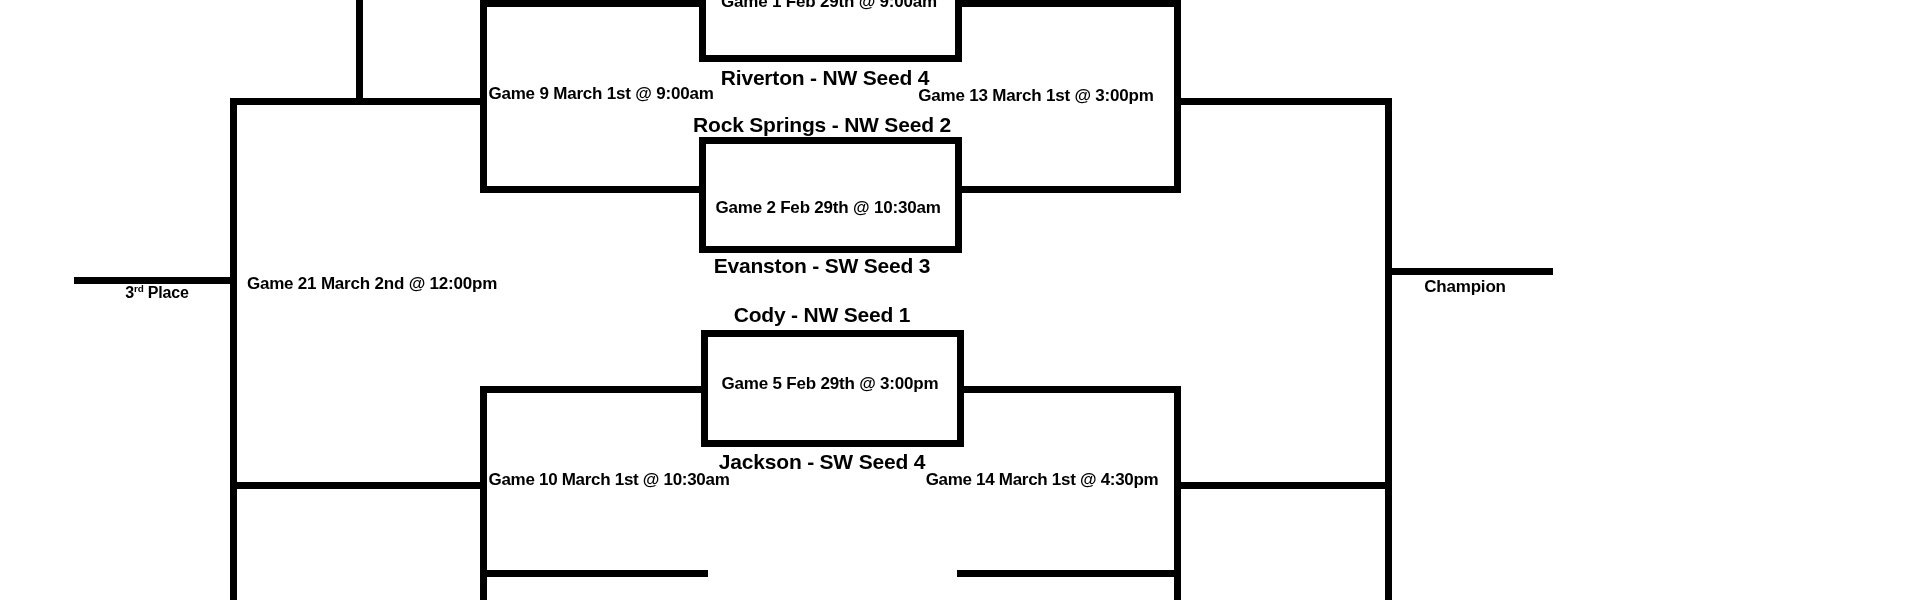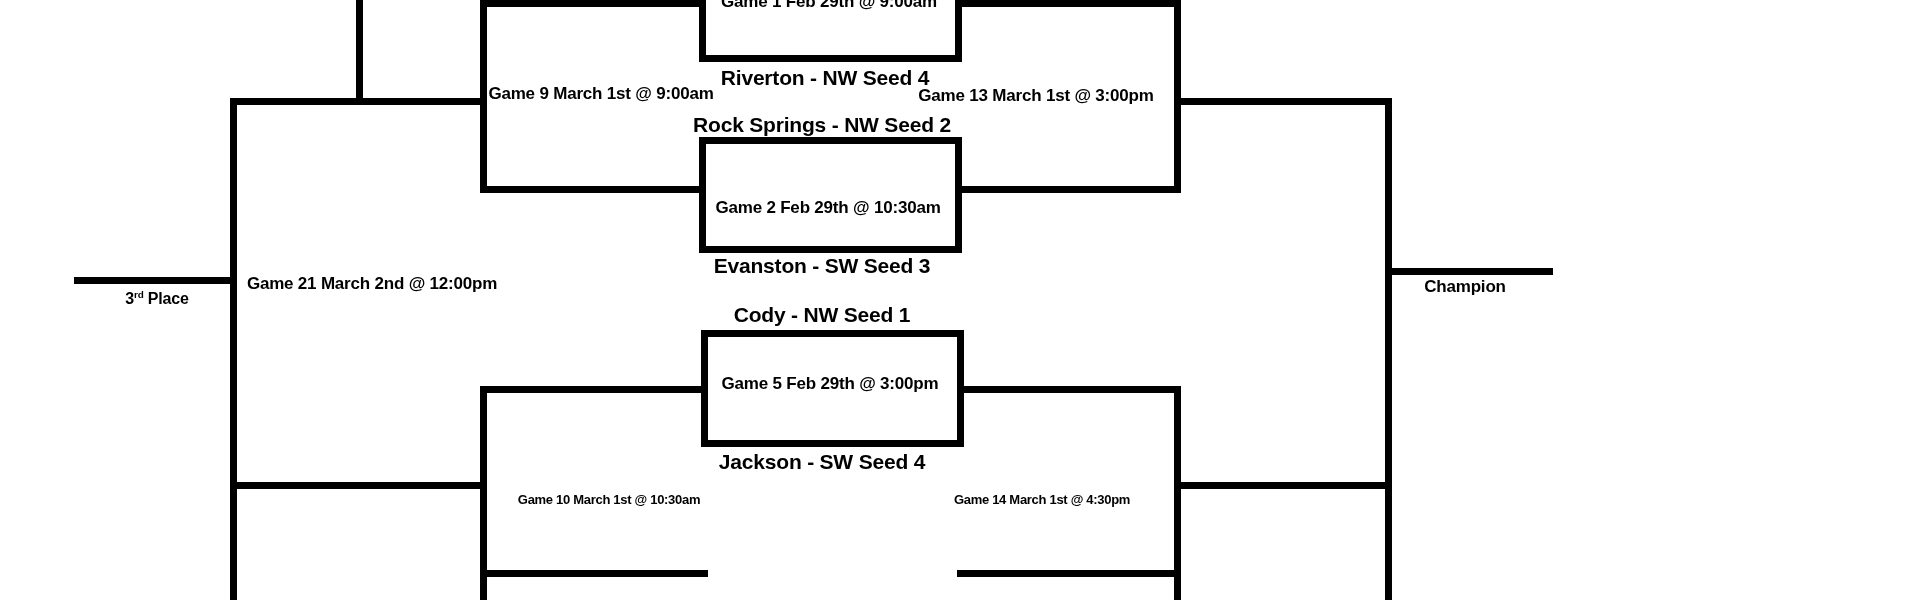--- a/index.html
+++ b/index.html
@@ -35,23 +35,22 @@
   .lbl.ctr { transform: translateX(-50%); text-align: center; }
   .team {
     font-size: 21px;
     letter-spacing: -0.2px;
   }
   .game {
     font-size: 17px;
     letter-spacing: -0.2px;
   }
   .game-sm {
-    font-size: 13px;
+    font-size: 17px;
     letter-spacing: -0.3px;
-    margin-top: 22px;
   }
   .finals {
     font-size: 17px;
     letter-spacing: -0.2px;
     text-align: center;
   }
   .place {
     font-size: 16px;
     letter-spacing: -0.2px;
   }
@@ -140,18 +139,18 @@
   <div class="lbl game-sm ctr" style="left:609px; top:470px;">Game 10 March 1st @ 10:30am</div>
 
   <div class="lbl game ctr" style="left:1036px; top:86px;">Game 13 March 1st @ 3:00pm</div>
 
   <div class="lbl game-sm ctr" style="left:1042px; top:470px;">Game 14 March 1st @ 4:30pm</div>
 
   <div class="lbl finals ctr" style="left:372px; top:274px;">
     <span>Game 21 March 2nd @ 12:00pm</span>
   </div>
 
-  <div class="lbl place ctr" style="left:157px; top:290px;"><span>3</span><sup class="ord">rd</sup><span> Place</span></div>
+  <div class="lbl place ctr" style="left:157px; top:284px;"><span>3</span><sup class="ord">rd</sup><span> Place</span></div>
 
 
   <div class="lbl champ ctr" style="left:1465px; top:277px;">Champion</div>
 
 </div>
 
 </body></html>

